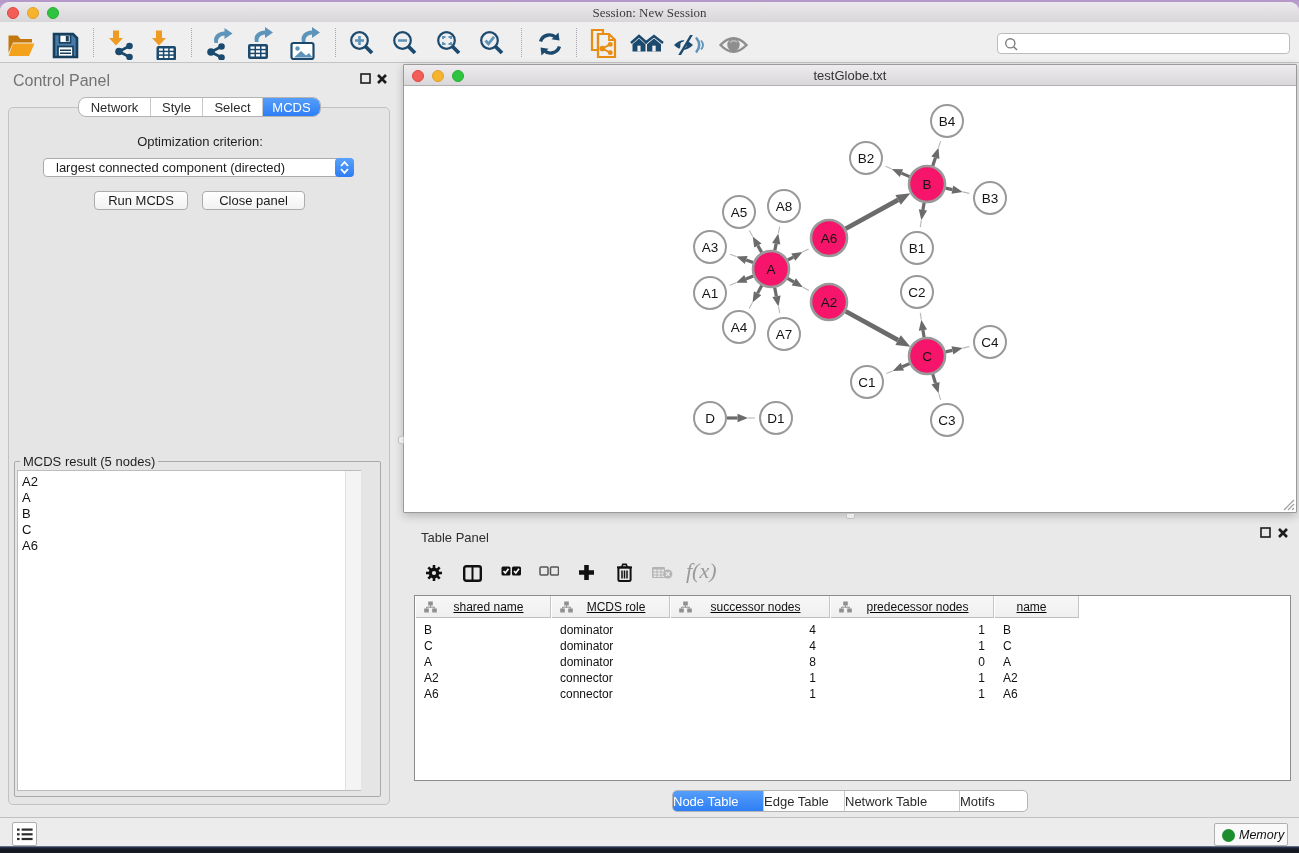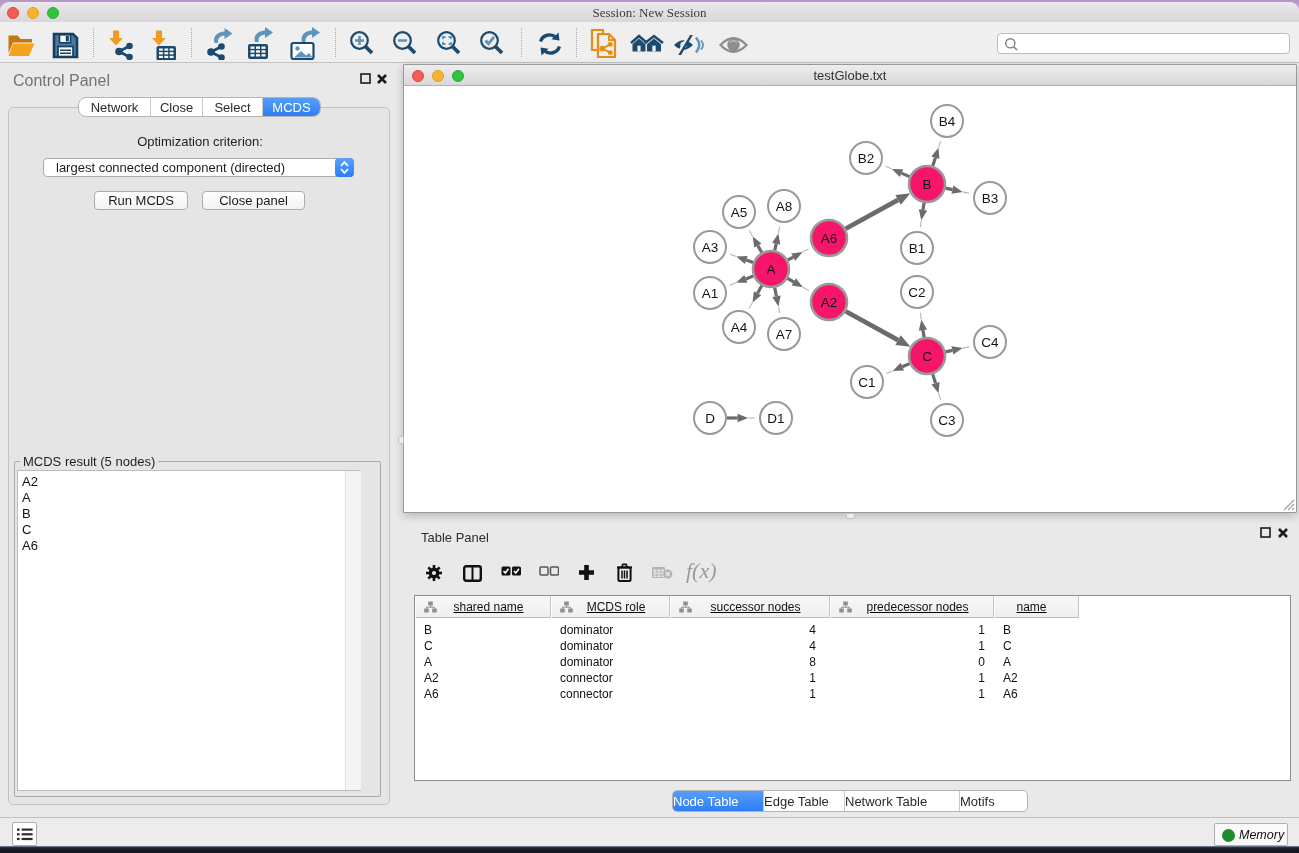--- a/index.html
+++ b/index.html
@@ -235,21 +235,21 @@
     <div id="cp-title">Control Panel</div>
     <svg class="winbtn" style="left:360px;top:71px" width="11" height="11" viewBox="0 0 11 11">
       <rect x="1" y="1" width="9" height="9" fill="none" stroke="#1c1c1c" stroke-width="1.6"></rect>
       </svg>
     <svg class="winbtn" style="left:376px;top:71px" width="12" height="12" viewBox="0 0 12 12">
       <path d="M2 2 L10 10 M10 2 L2 10" stroke="#1c1c1c" stroke-width="2.6"></path>
       </svg>
     <div id="cp-pane"></div>
     <div id="tabs">
       <div style="width:72px">Network</div>
-      <div style="width:52px">Close</div>
+      <div style="width:52px">Style</div>
       <div style="width:60px">Select</div>
       <div style="width:57px" class="sel">MCDS</div>
     </div>
     <div id="optlabel">Optimization criterion:</div>
     <div id="combo">
       <div class="txt">largest connected component (directed)</div>
       <div class="step">
         <svg width="19" height="19" viewBox="0 0 19 19">
           <path d="M6 8 L9.5 4.2 L13 8" fill="none" stroke="#ffffff" stroke-width="1.8"></path>
           <path d="M6 11 L9.5 14.8 L13 11" fill="none" stroke="#ffffff" stroke-width="1.8"></path>

